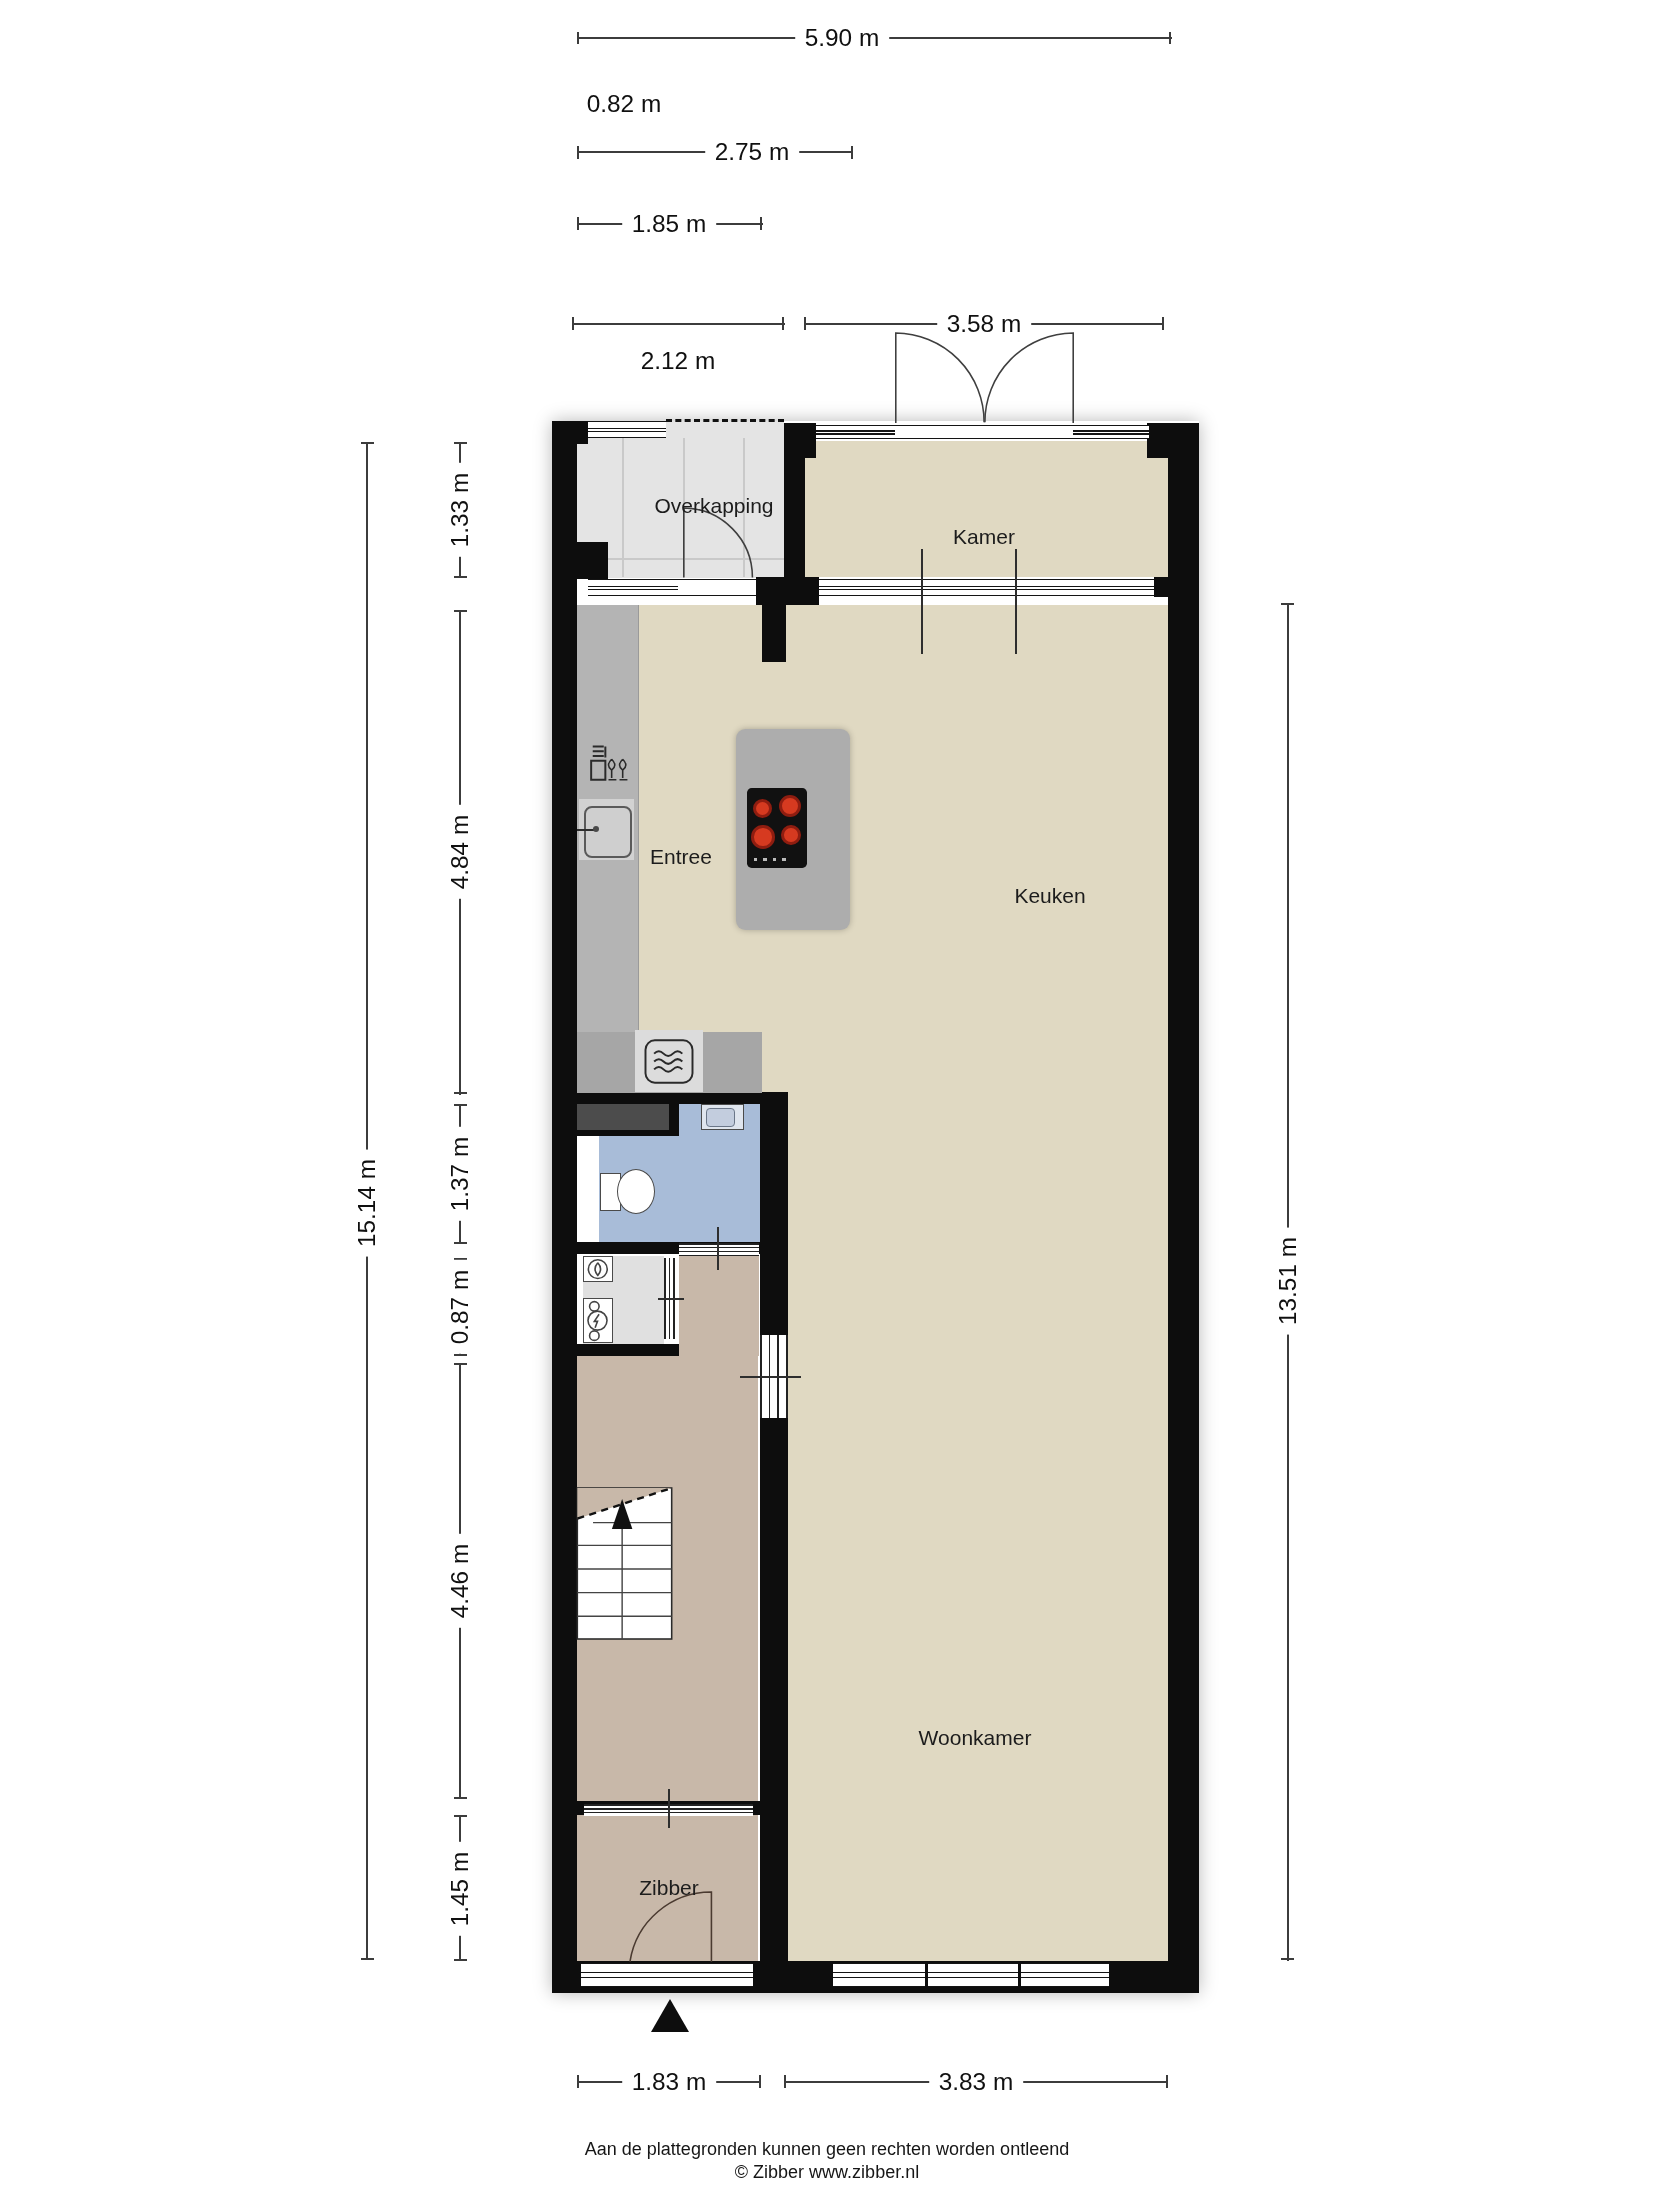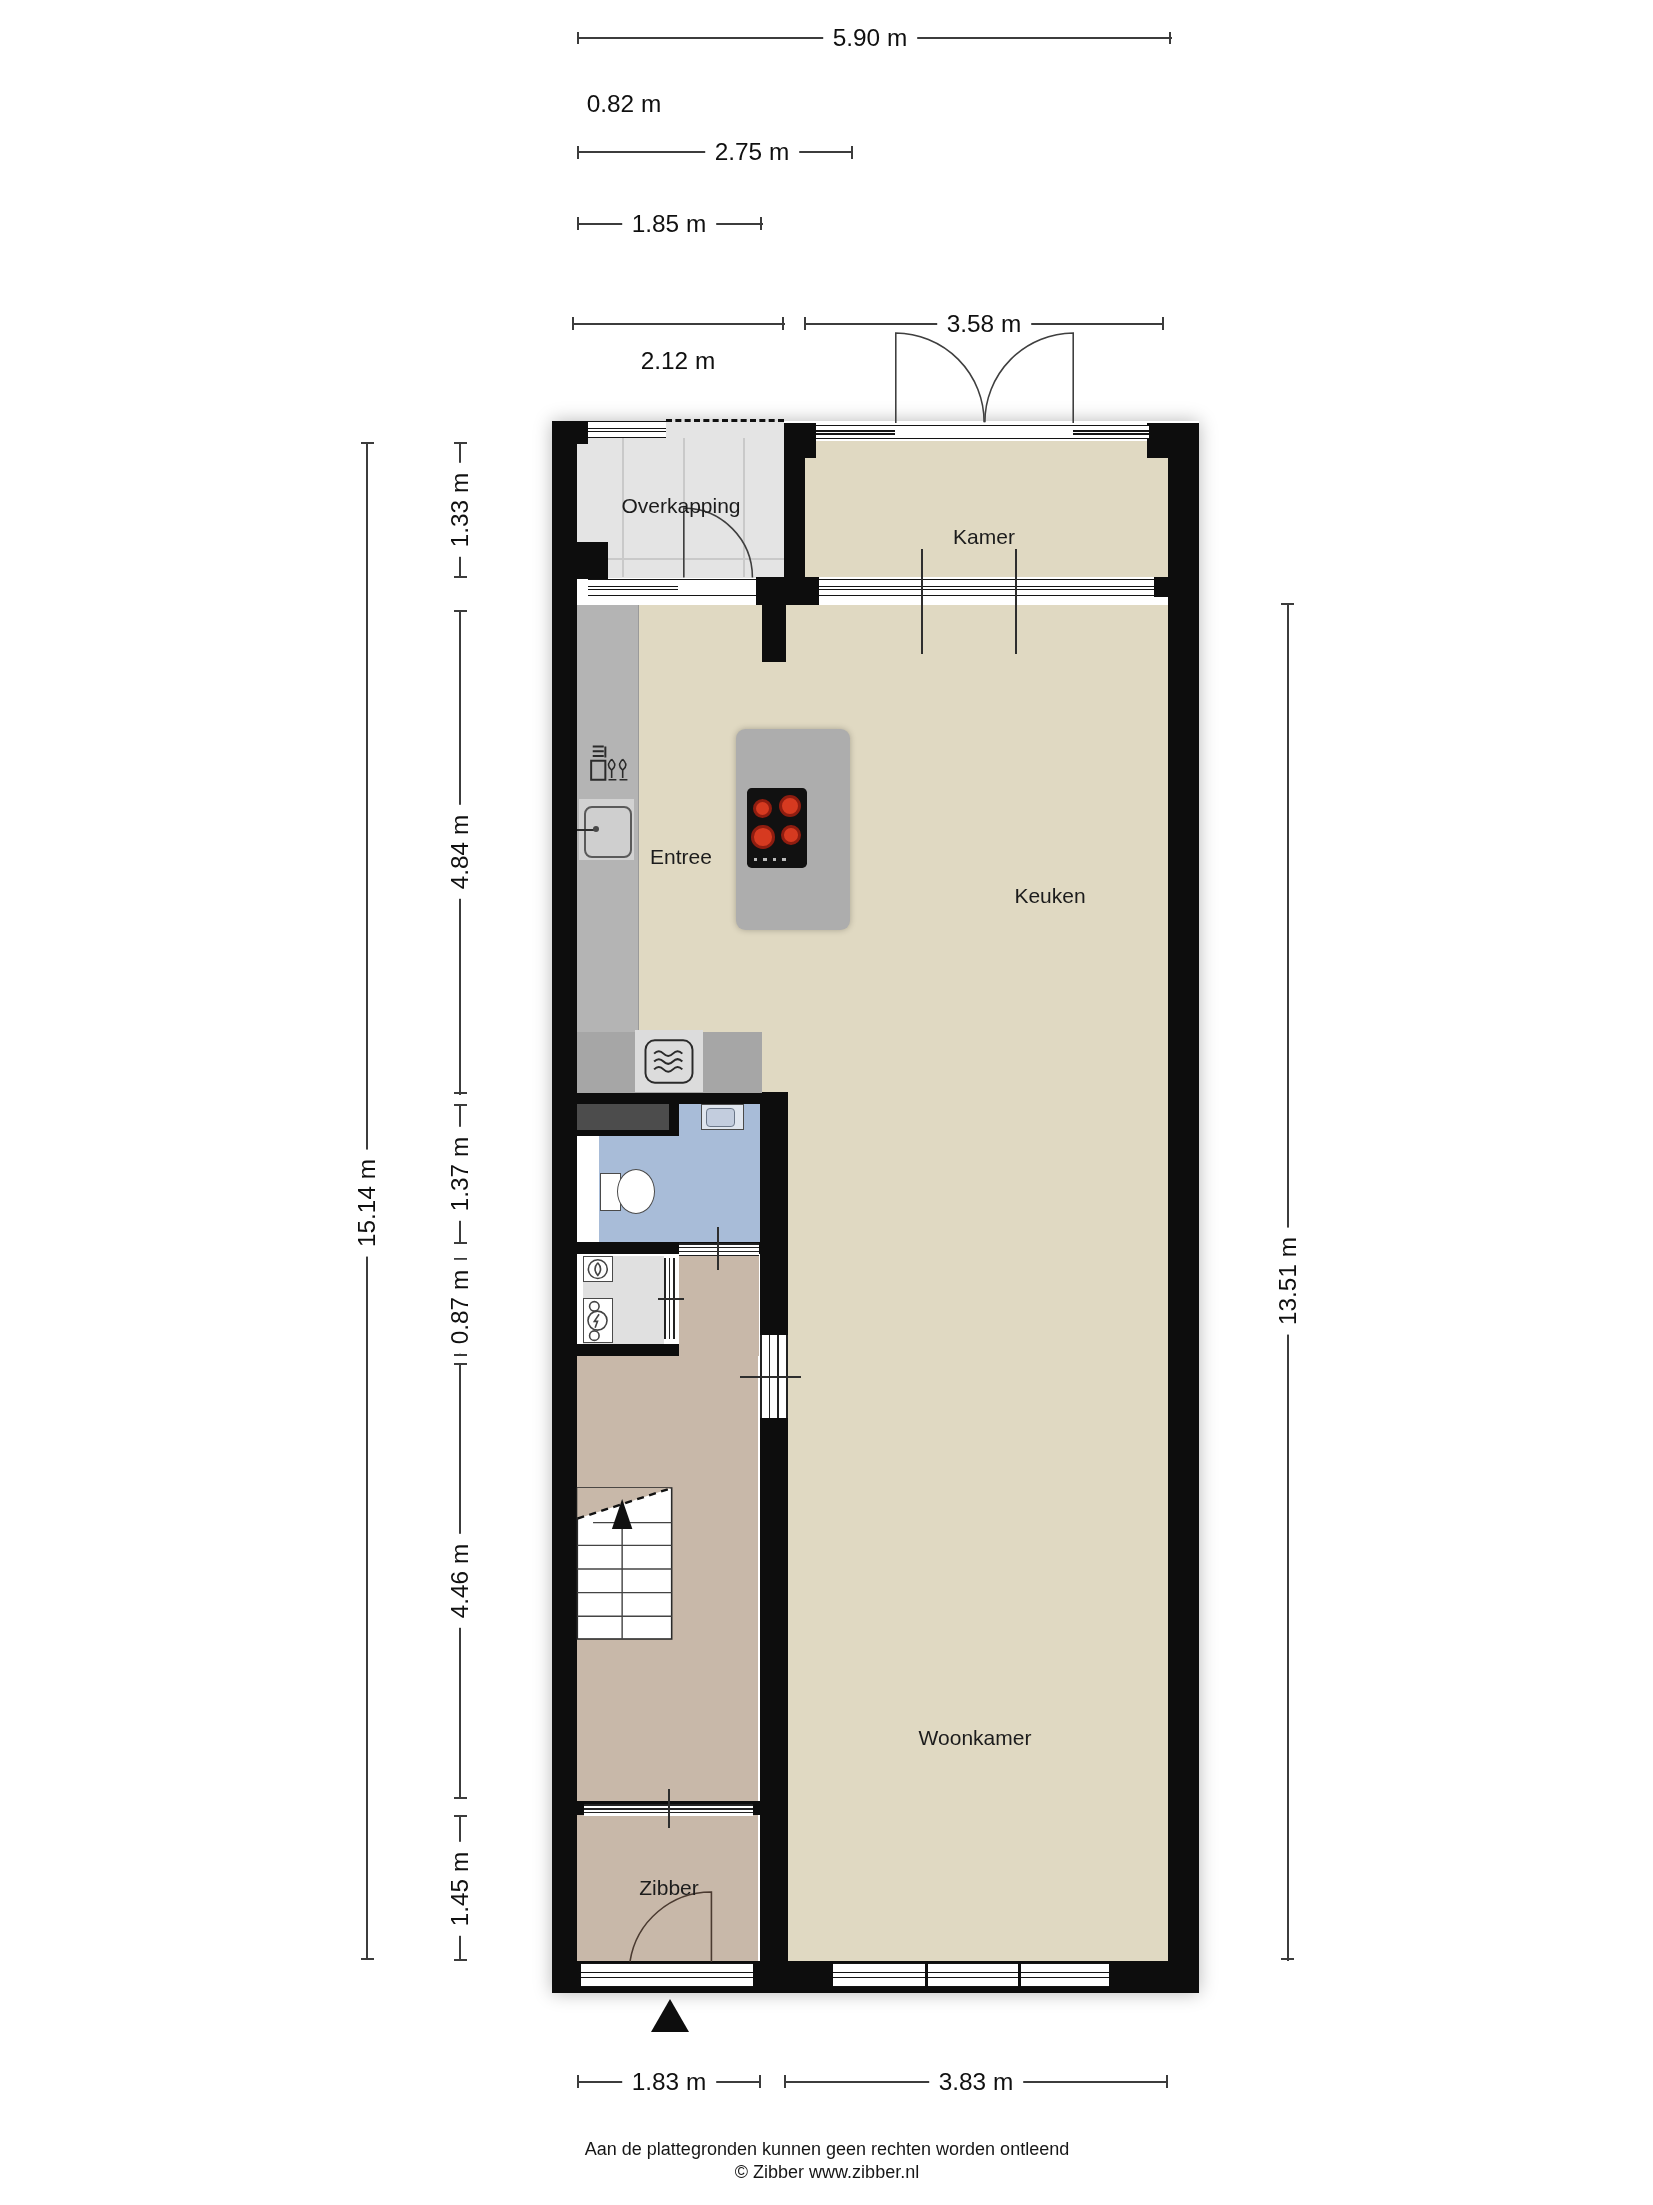--- a/index.html
+++ b/index.html
@@ -160,31 +160,31 @@
   <line x1="0" y1="73" x2="120" y2="73" stroke="#444" stroke-width="1.8"></line>
   <line x1="0" y1="103" x2="120" y2="103" stroke="#444" stroke-width="1.8"></line>
   <line x1="0" y1="133" x2="120" y2="133" stroke="#444" stroke-width="1.8"></line>
   <line x1="0" y1="163" x2="120" y2="163" stroke="#444" stroke-width="1.8"></line>
   <line x1="57" y1="21" x2="57" y2="192" stroke="#444" stroke-width="1.8"></line>
   <polygon points="57,14 44,52 70,52" fill="#111"></polygon>
 </svg>
 
 <div class="abs" style="left:651px;top:1999px;width:0;height:0;border-left:19.7px solid transparent;border-right:19.7px solid transparent;border-bottom:33px solid #0d0d0d;"></div>
 
-<div class="lbl" style="left:681px;top:506px;">Overkapping</div>
+<div class="lbl" style="left:714px;top:506px;">Overkapping</div>
 <div class="lbl" style="left:984px;top:508px;margin-top:29px;">Kamer</div>
 <div class="lbl" style="left:681px;top:857px;">Entree</div>
 <div class="lbl" style="left:1050px;top:896px;">Keuken</div>
 <div class="lbl" style="left:975px;top:1738px;">Woonkamer</div>
 <div class="lbl" style="left:669px;top:1888px;">Zibber</div>
 
 <div class="dline" style="left:577px;top:37px;width:595px;height:1.6px;"></div>
 <div class="tick" style="left:577px;top:31.5px;width:2.4px;height:12.6px;"></div>
 <div class="tick" style="left:1169px;top:31.5px;width:2.4px;height:12.6px;"></div>
-<div class="dim-lbl" style="left:870px;top:38px;">5.90 m</div>
+<div class="dim-lbl" style="left:842px;top:38px;">5.90 m</div>
 
 <div class="dim-lbl" style="left:624px;top:104px;">0.82 m</div>
 
 <div class="dline" style="left:577px;top:151px;width:276px;height:1.6px;"></div>
 <div class="tick" style="left:577px;top:146px;width:2.4px;height:12.6px;"></div>
 <div class="tick" style="left:851px;top:146px;width:2.4px;height:12.6px;"></div>
 <div class="dim-lbl" style="left:752px;top:152px;">2.75 m</div>
 
 <div class="dline" style="left:577px;top:223px;width:186px;height:1.6px;"></div>
 <div class="tick" style="left:577px;top:217px;width:2.4px;height:12.6px;"></div>

